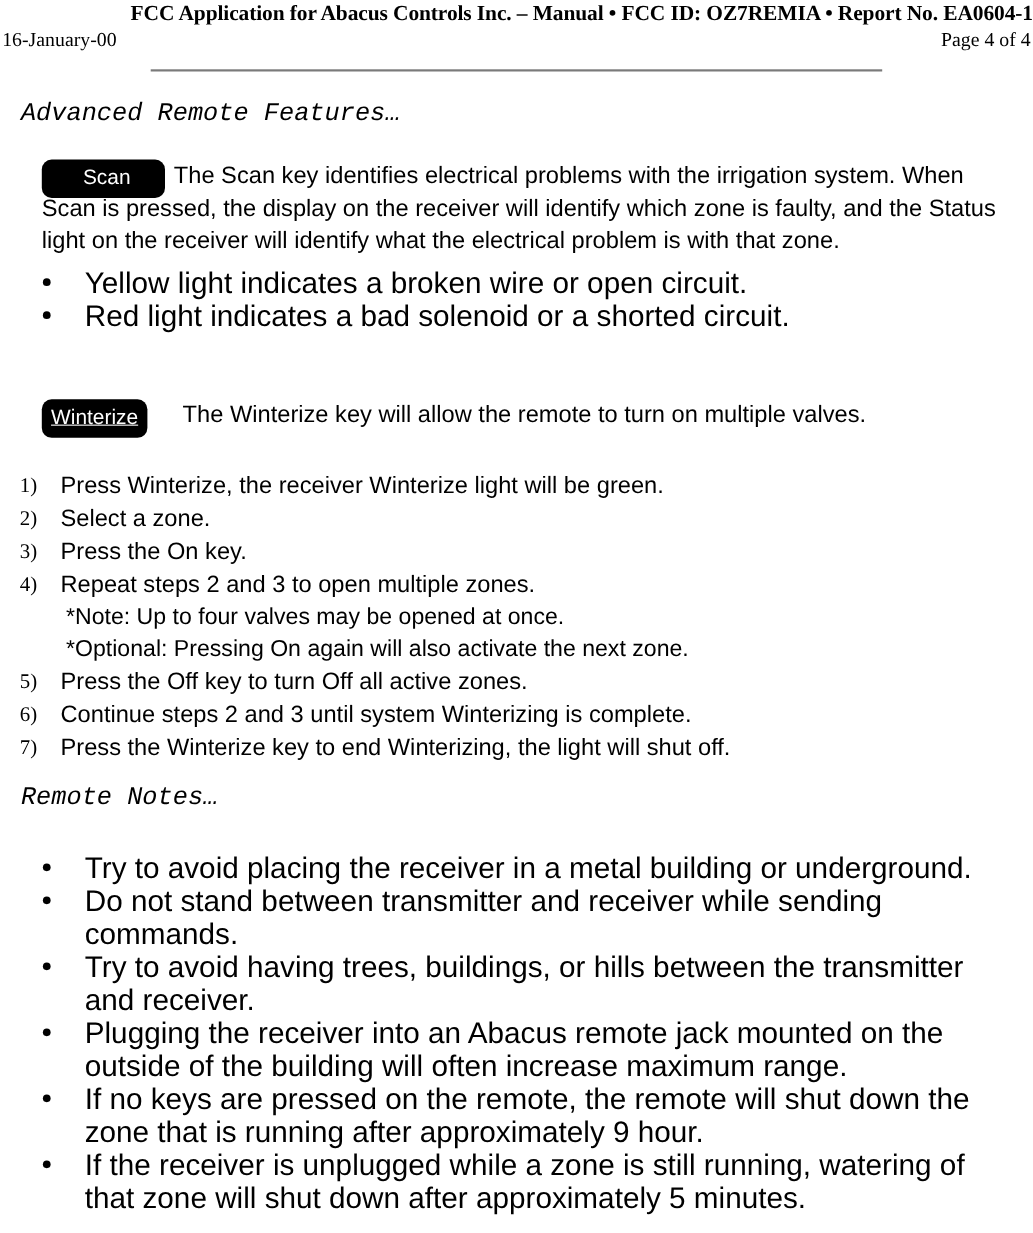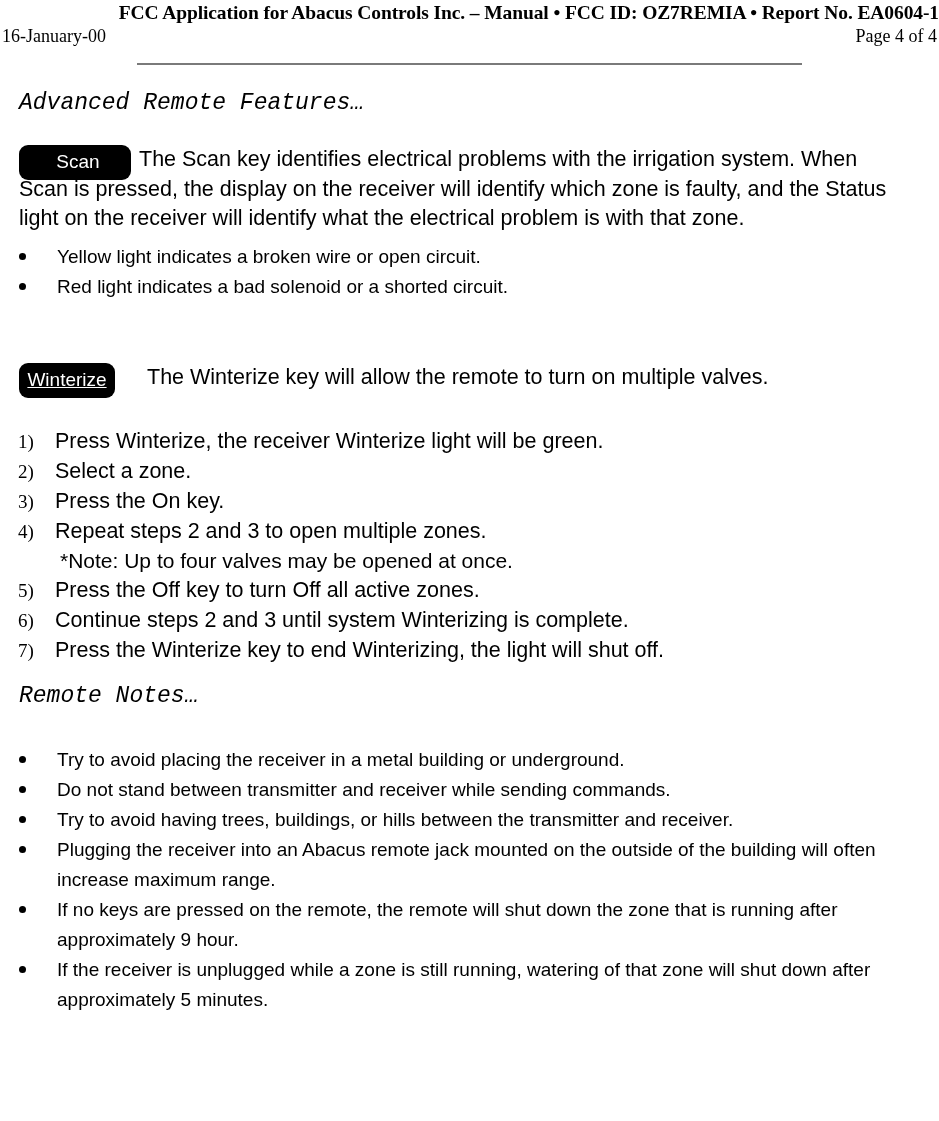--- a/index.html
+++ b/index.html
@@ -72,20 +72,21 @@
     font-family: Liberation Mono, monospace;
     font-style: italic;
     font-size: 23px;
     line-height: 30px;
     margin-left: 19px;
   }
 
   .key-block {
     position: relative;
     margin-top: 11px;
+    margin-left: 19px;
   }
   .key-btn {
     display: inline-block;
     background: #000000;
     color: #ffffff;
     border-radius: 9px;
     text-align: center;
     vertical-align: top;
     font-family: "Liberation Sans", sans-serif;
   }
@@ -126,24 +127,25 @@
     text-indent: 128px;
   }
 
   ul.dot-list {
     list-style: none;
     margin: 0;
     padding: 0;
   }
   ul.dot-list li {
     position: relative;
-    font-size: 19px;
+    font-size: 27px;
     line-height: 30px;
     padding-left: 57px;
     padding-right: 31px;
+    margin-left: 20px;
   }
   ul.dot-list li .dot {
     position: absolute;
     left: 19px;
     top: 11px;
     width: 7px;
     height: 7px;
     background: #000000;
     border-radius: 50%;
   }
@@ -240,20 +242,21 @@
       <span class="num">3)</span>
       <span>Press the On key.</span>
     </li>
     <li>
       <span class="num">4)</span>
       <span>Repeat steps 2 and 3 to open multiple zones.</span>
     </li>
   </ol>
 
   <div class="sub-note">*Note: Up to four valves may be opened at once.</div>
+  <div class="sub-note">*Optional: Pressing On again will also activate the next zone.</div>
 
   <ol class="num-list">
     <li>
       <span class="num">5)</span>
       <span>Press the Off key to turn Off all active zones.</span>
     </li>
     <li>
       <span class="num">6)</span>
       <span>Continue steps 2 and 3 until system Winterizing is complete.</span>
     </li>

